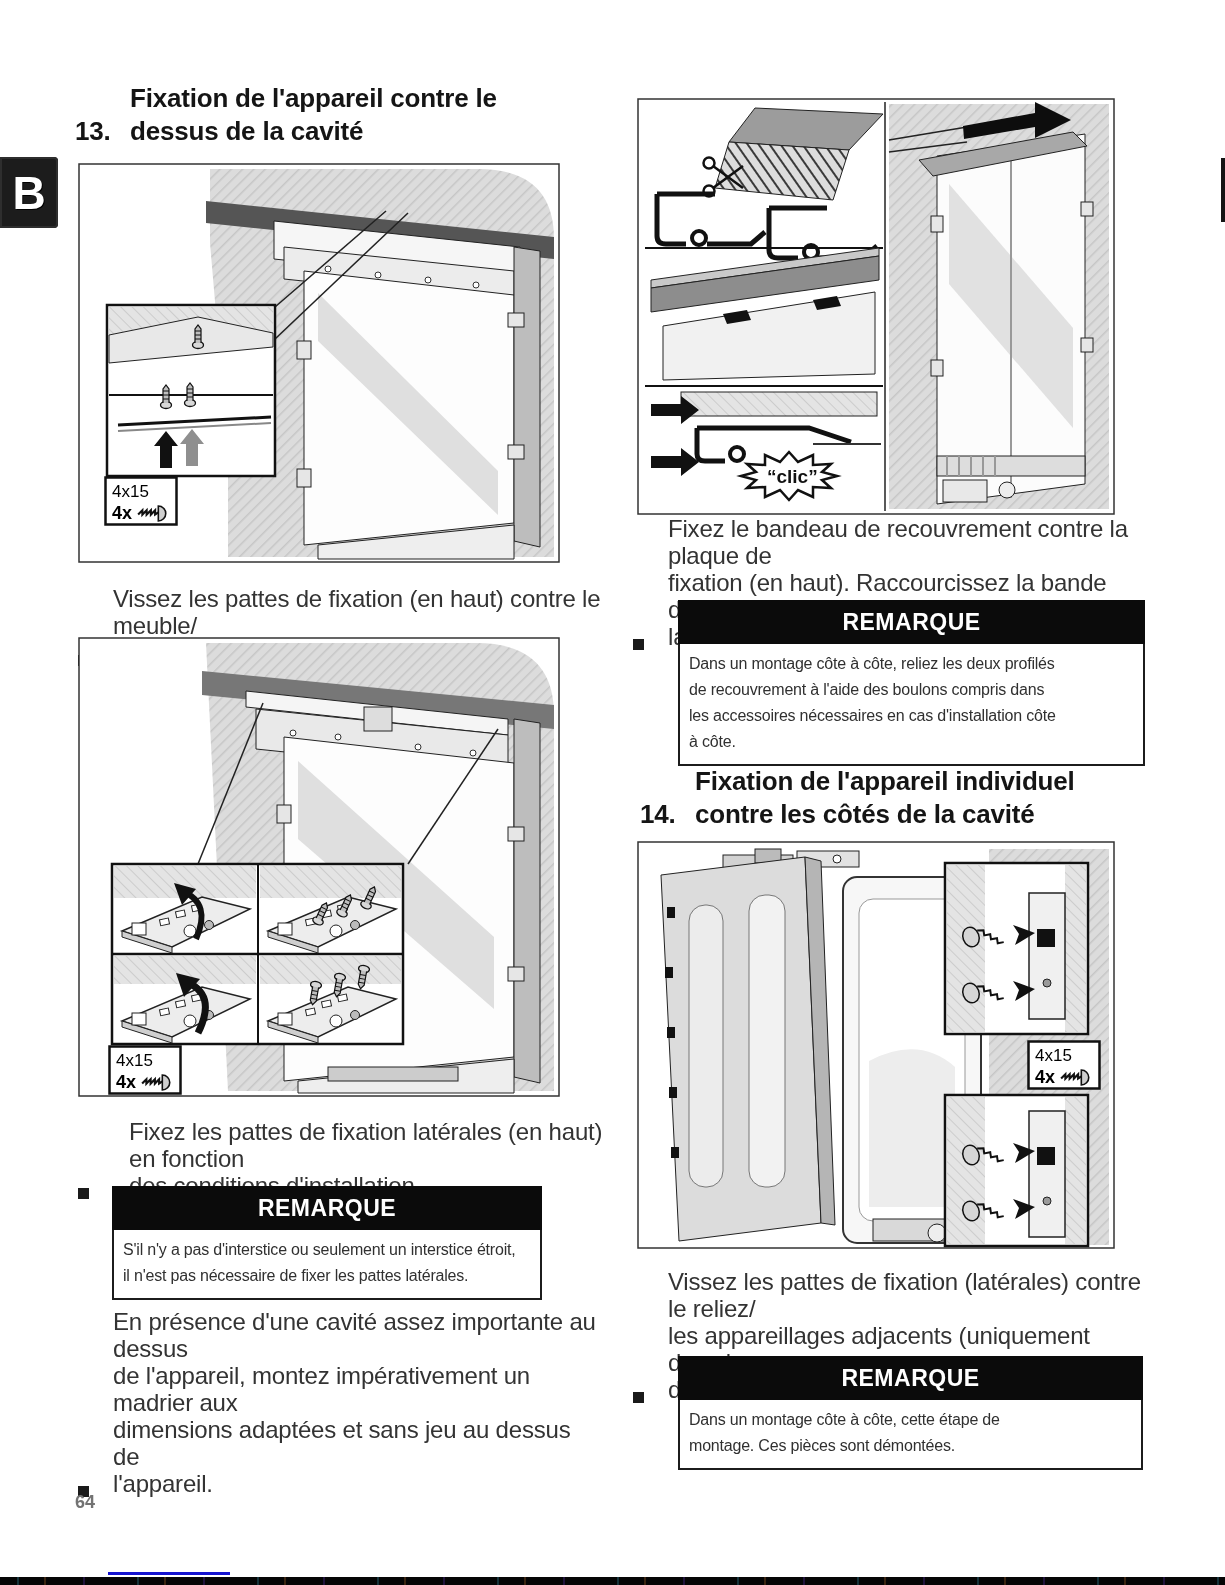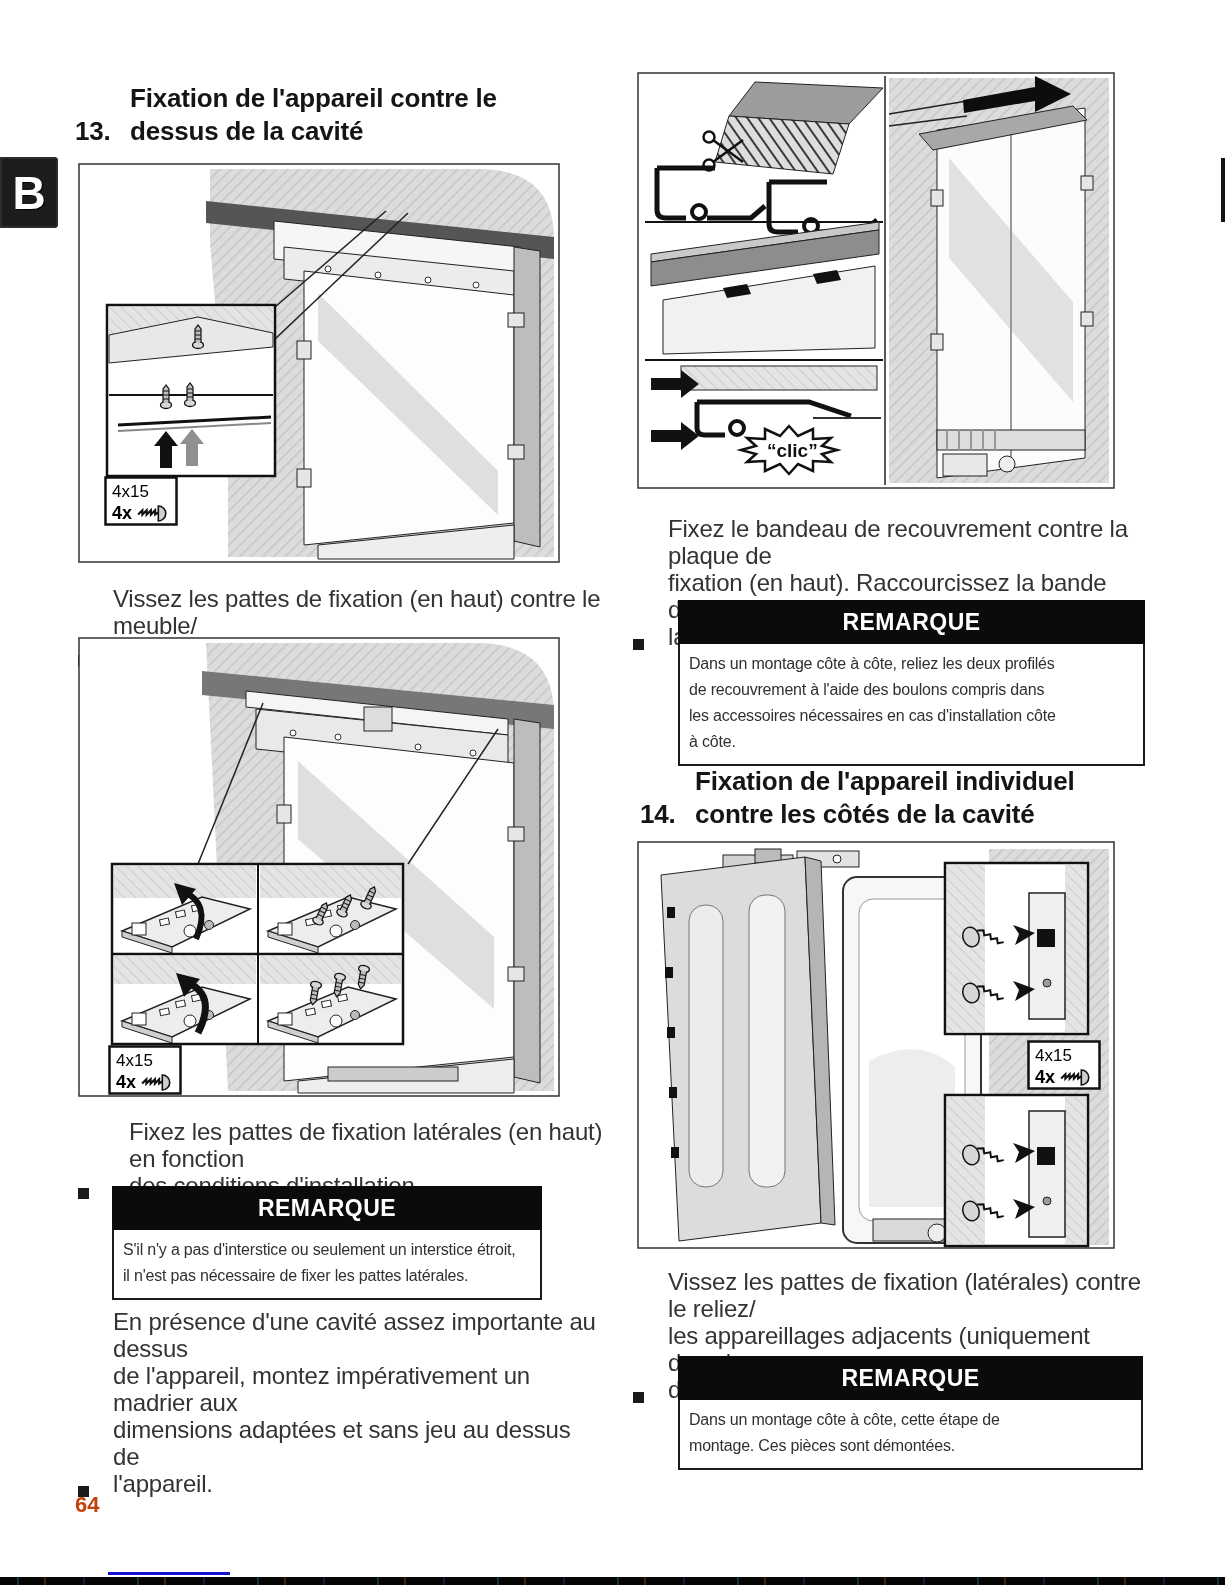--- a/index.html
+++ b/index.html
@@ -19,21 +19,21 @@
   .heading{display:flex;font-size:26px;font-weight:bold;color:#151515;line-height:33px;letter-spacing:-0.2px;}
   .h-num{width:55px;flex:0 0 55px;}
   
   .bullet{display:flex;font-size:24px;line-height:27px;color:#333;letter-spacing:-0.2px;}
   .sq{flex:0 0 11px;width:11px;height:11px;background:#1a1a1a;margin-top:8px;margin-right:24px;}
   
   .remarque{background:#fff;}
   .rem-head{background:#0b0b0b;height:44px;display:flex;align-items:center;justify-content:center;}
   .rem-head span{color:#ffffff;font-size:23px;font-weight:bold;letter-spacing:0.5px;}
   .rem-body{border:2px solid #1c1c1c;border-top:none;padding:7px 9px 9px 9px;font-size:16px;line-height:26px;color:#303030;letter-spacing:-0.2px;}
-  .pagenum{font-size:22px;font-weight:600;color:#c2410c;}
+  .pagenum{font-size:18px;font-weight:600;color:#737373;}
   
   .fig{padding:0;margin:0;}
   .fig svg{display:block;}
   .figsvg text{font-family:"Liberation Sans","DejaVu Sans",sans-serif;fill:#111;}
   .cliclbl{font-size:19px;font-weight:bold;}
   
   .blue-line{left:108px;top:1572px;width:122px;height:3px;background:#1412cf;}
   .noise-strip{left:0;top:1577px;width:1225px;height:8px;
     background:repeating-linear-gradient(90deg,#050505 0 17px,#15323a 17px 19px,#050505 19px 44px,#3a2410 44px 46px,#050505 46px 83px,#20123a 83px 85px,#050505 85px 120px);}
 </style>
@@ -249,21 +249,21 @@
   <div class="abs bullet" style="left:78px;top:1308px;width:525px;">
     <span class="sq"></span>
     <span class="wrap">En présence d'une cavité assez importante au dessus
 de l'appareil, montez impérativement un madrier aux
 dimensions adaptées et sans jeu au dessus de
 l'appareil.</span>
   </div>
 
   <div class="abs pagenum" style="left:75px;top:1492px;">64</div>
 
-  <figure class="abs fig" style="left:637px;top:72px;">
+  <figure class="abs fig" style="left:637px;top:98px;">
     <svg class="figsvg" width="478" height="417" viewBox="0 0 478 417">
       <rect x="1" y="1" width="476" height="415" fill="#fff" stroke="#333" stroke-width="1.5"></rect>
       <line x1="248" y1="4" x2="248" y2="413" stroke="#222" stroke-width="1.5"></line>
       <line x1="8" y1="150" x2="246" y2="150" stroke="#111" stroke-width="2"></line>
       <line x1="8" y1="288" x2="246" y2="288" stroke="#111" stroke-width="2"></line>
       <g>
         <polygon points="118,10 246,16 212,52 92,44" fill="#9c9c9c" stroke="#222"></polygon>
         <polygon points="92,44 212,52 196,102 78,90" fill="url(#ribs)" stroke="#222"></polygon>
         <g transform="translate(72,68)" stroke="#111" stroke-width="2.5" fill="#fff">
           <line x1="4" y1="0" x2="34" y2="22"></line>

